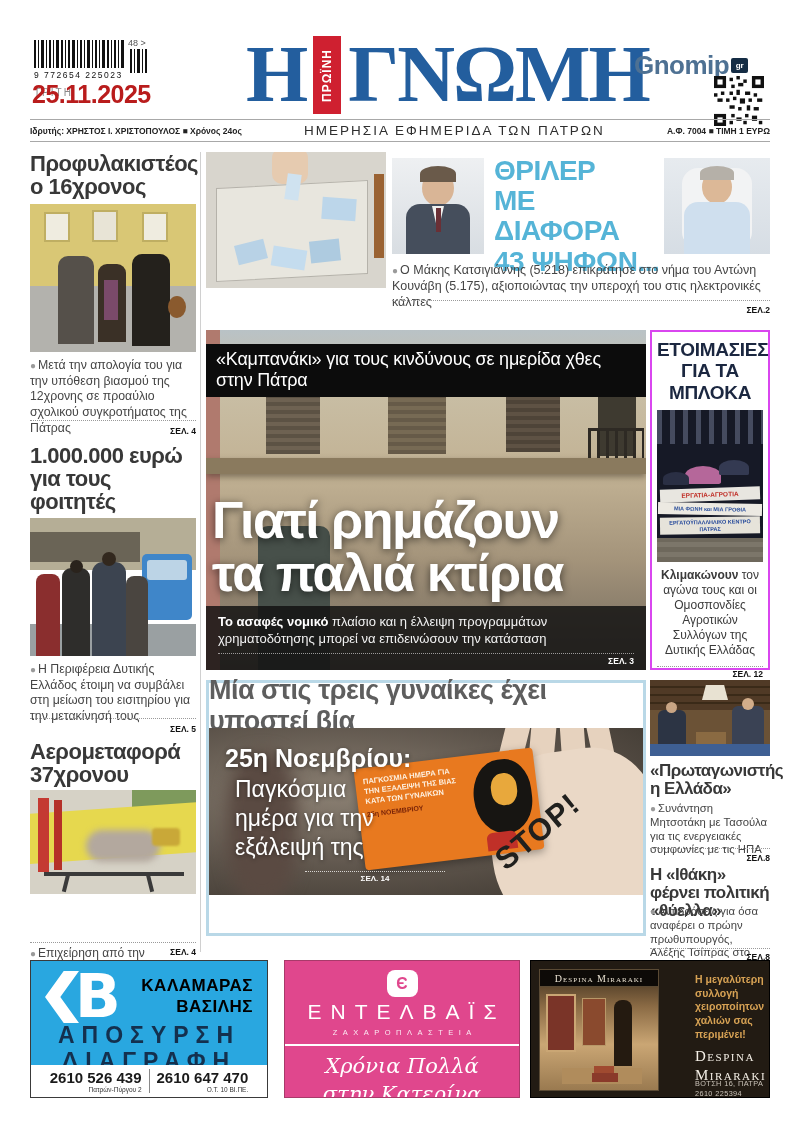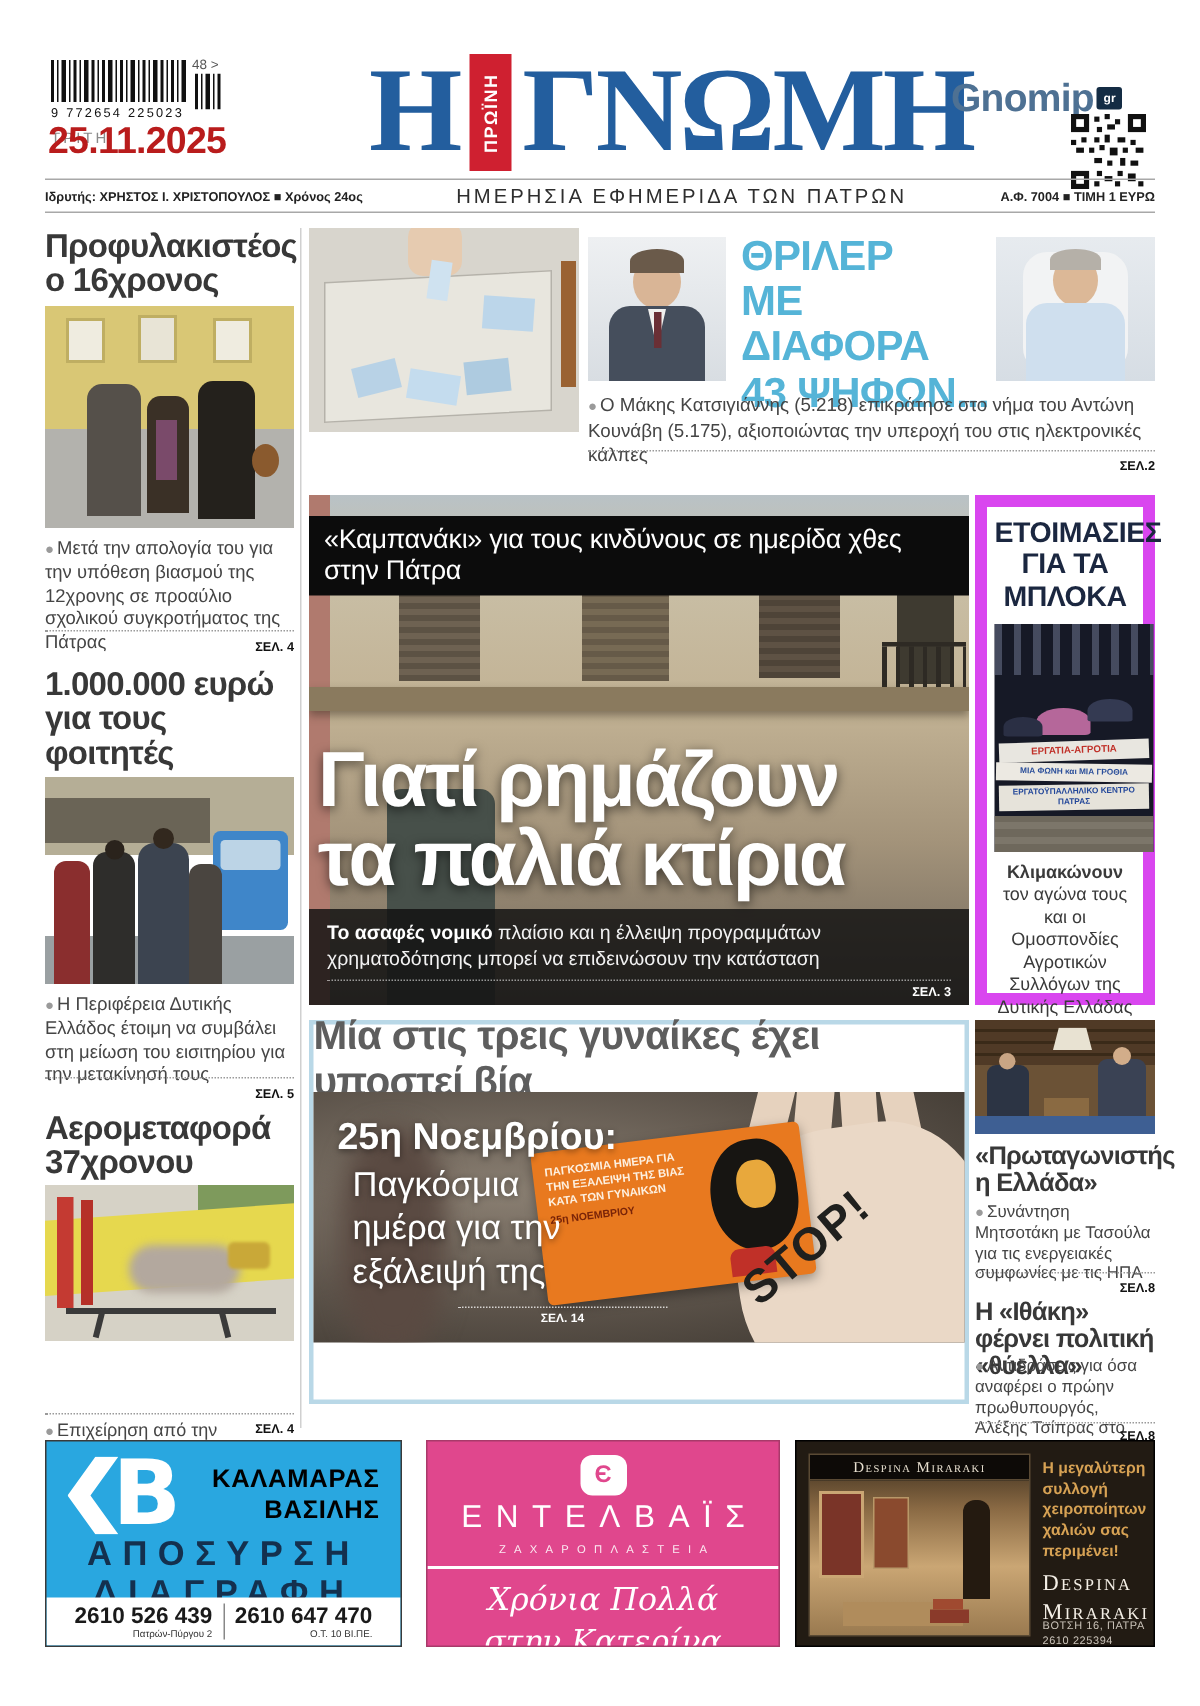--- a/index.html
+++ b/index.html
@@ -66,21 +66,21 @@
   .main-photo { position:absolute; left:206px; top:330px; width:440px; height:340px; background:linear-gradient(180deg,#b9c2c6 0%,#c9bfa6 16%,#c2b294 42%,#a3937a 68%,#6e655a 100%); overflow:hidden; }
   .kicker { position:absolute; left:0; top:14px; background:#0c0c0c; color:#fff; font-size:18px; padding:5px 10px 6px; letter-spacing:-0.2px; z-index:5; }
   .main-headline { position:absolute; left:6px; bottom:70px; z-index:5; color:#fff; font-weight:bold; font-size:52px; line-height:1.02; letter-spacing:-1.5px; text-shadow:0 2px 8px rgba(0,0,0,.6); }
   .main-strip { position:absolute; left:0; right:0; bottom:0; height:64px; background:rgba(16,16,16,.82); z-index:6; padding:8px 12px 4px; }
   .standfirst { color:#f2f2f2; font-size:13px; line-height:1.3; }
   .standfirst b { color:#ffffff; }
   .main-sep { border-top:1px dotted rgba(255,255,255,.55); margin-top:5px; }
   .main-page { font-size:8.5px; font-weight:bold; color:#fff; text-align:right; margin-top:2px; }
 
   
-  .blockades { position:absolute; left:650px; top:330px; width:120px; height:340px; border:8px solid #d946ef; background:#fff; padding:7px 5px 5px; }
+  .blockades { position:absolute; left:650px; top:330px; width:120px; height:340px; border:2px solid #d946ef; background:#fff; padding:7px 5px 5px; }
   .blockades-title { text-align:center; font-size:19px; font-weight:bold; color:#1b2740; line-height:1.12; letter-spacing:-0.3px; }
   .protest-photo { width:106px; height:152px; margin:7px auto 6px; background:#161926; position:relative; overflow:hidden; }
   .blockades-cap { font-size:12px; line-height:1.25; color:#3a3a3a; text-align:center; }
   .blockades-sep { margin-top:8px; }
 
   
   .violence { position:absolute; left:206px; top:680px; width:440px; height:256px; border:3px solid #b9d8e7; background:#fff; }
   .violence-header { height:45px; display:flex; align-items:center; justify-content:center; font-size:27px; font-weight:bold; color:#5e5e5e; letter-spacing:-0.5px; }
   .violence-photo { position:relative; width:434px; height:167px; background:radial-gradient(ellipse at 30% 40%, #8a7f72 0%, #5c534a 55%, #3b352e 100%); overflow:hidden; }
   .v-overlay { position:absolute; left:16px; top:16px; z-index:6; color:#fff; text-shadow:0 1px 4px rgba(0,0,0,.45); }
@@ -126,21 +126,21 @@
   .kal-vline { width:1px; height:24px; background:#888; }
 
   .ad-entelvais { left:284px; width:236px; background:#e0478d; border:1px solid #a83a6a; text-align:center; color:#fff; }
   .ent-logo { margin:9px auto 3px; width:31px; height:27px; background:#fff; border-radius:8px; display:flex; align-items:center; justify-content:center; color:#e0478d; font-size:16px; font-weight:bold; }
   .ent-name { font-size:21px; letter-spacing:9px; text-indent:9px; font-weight:normal; }
   .ent-tag { font-size:7.5px; letter-spacing:5.5px; text-indent:5.5px; color:rgba(255,255,255,.88); margin-top:4px; }
   .ent-line { width:100%; height:2px; background:#fff; margin-top:7px; }
   .ent-msg { font-family:"DejaVu Serif", serif; font-style:italic; font-size:21px; line-height:1.35; margin-top:6px; }
 
   .ad-miraraki { left:530px; width:240px; background:#221b13; border:1px solid #000; }
-  .store { position:absolute; left:8px; top:8px; width:148px; height:122px; border:1px solid #5a4a34; background:linear-gradient(180deg,#3a2c1c 0%,#8a6a44 30%,#caa674 62%,#9a7a50 100%); overflow:hidden; }
+  .store { position:absolute; left:8px; top:8px; width:120px; height:122px; border:1px solid #5a4a34; background:linear-gradient(180deg,#3a2c1c 0%,#8a6a44 30%,#caa674 62%,#9a7a50 100%); overflow:hidden; }
   .store-sign { position:absolute; left:0; top:0; width:100%; height:17px; background:#0d0a07; border-bottom:1px solid #5a4a34; color:#e8e0d0; font-family:"Liberation Serif", serif; font-variant:small-caps; font-size:10px; letter-spacing:1px; display:flex; align-items:center; justify-content:center; }
   .mir-promo { position:absolute; left:164px; top:12px; width:70px; font-size:10.5px; font-weight:bold; color:#d7a254; line-height:1.3; }
   .mir-brand { position:absolute; left:164px; top:86px; width:72px; font-family:"Liberation Serif", serif; font-variant:small-caps; color:#f4efe6; font-size:15px; line-height:1.25; letter-spacing:1.5px; }
   .mir-addr { position:absolute; left:164px; top:118px; width:72px; font-size:7.3px; color:#c9c2b8; letter-spacing:0.4px; line-height:1.4; }
 
   
   .shape { position:absolute; }
 </style>
 </head>
 <body>

